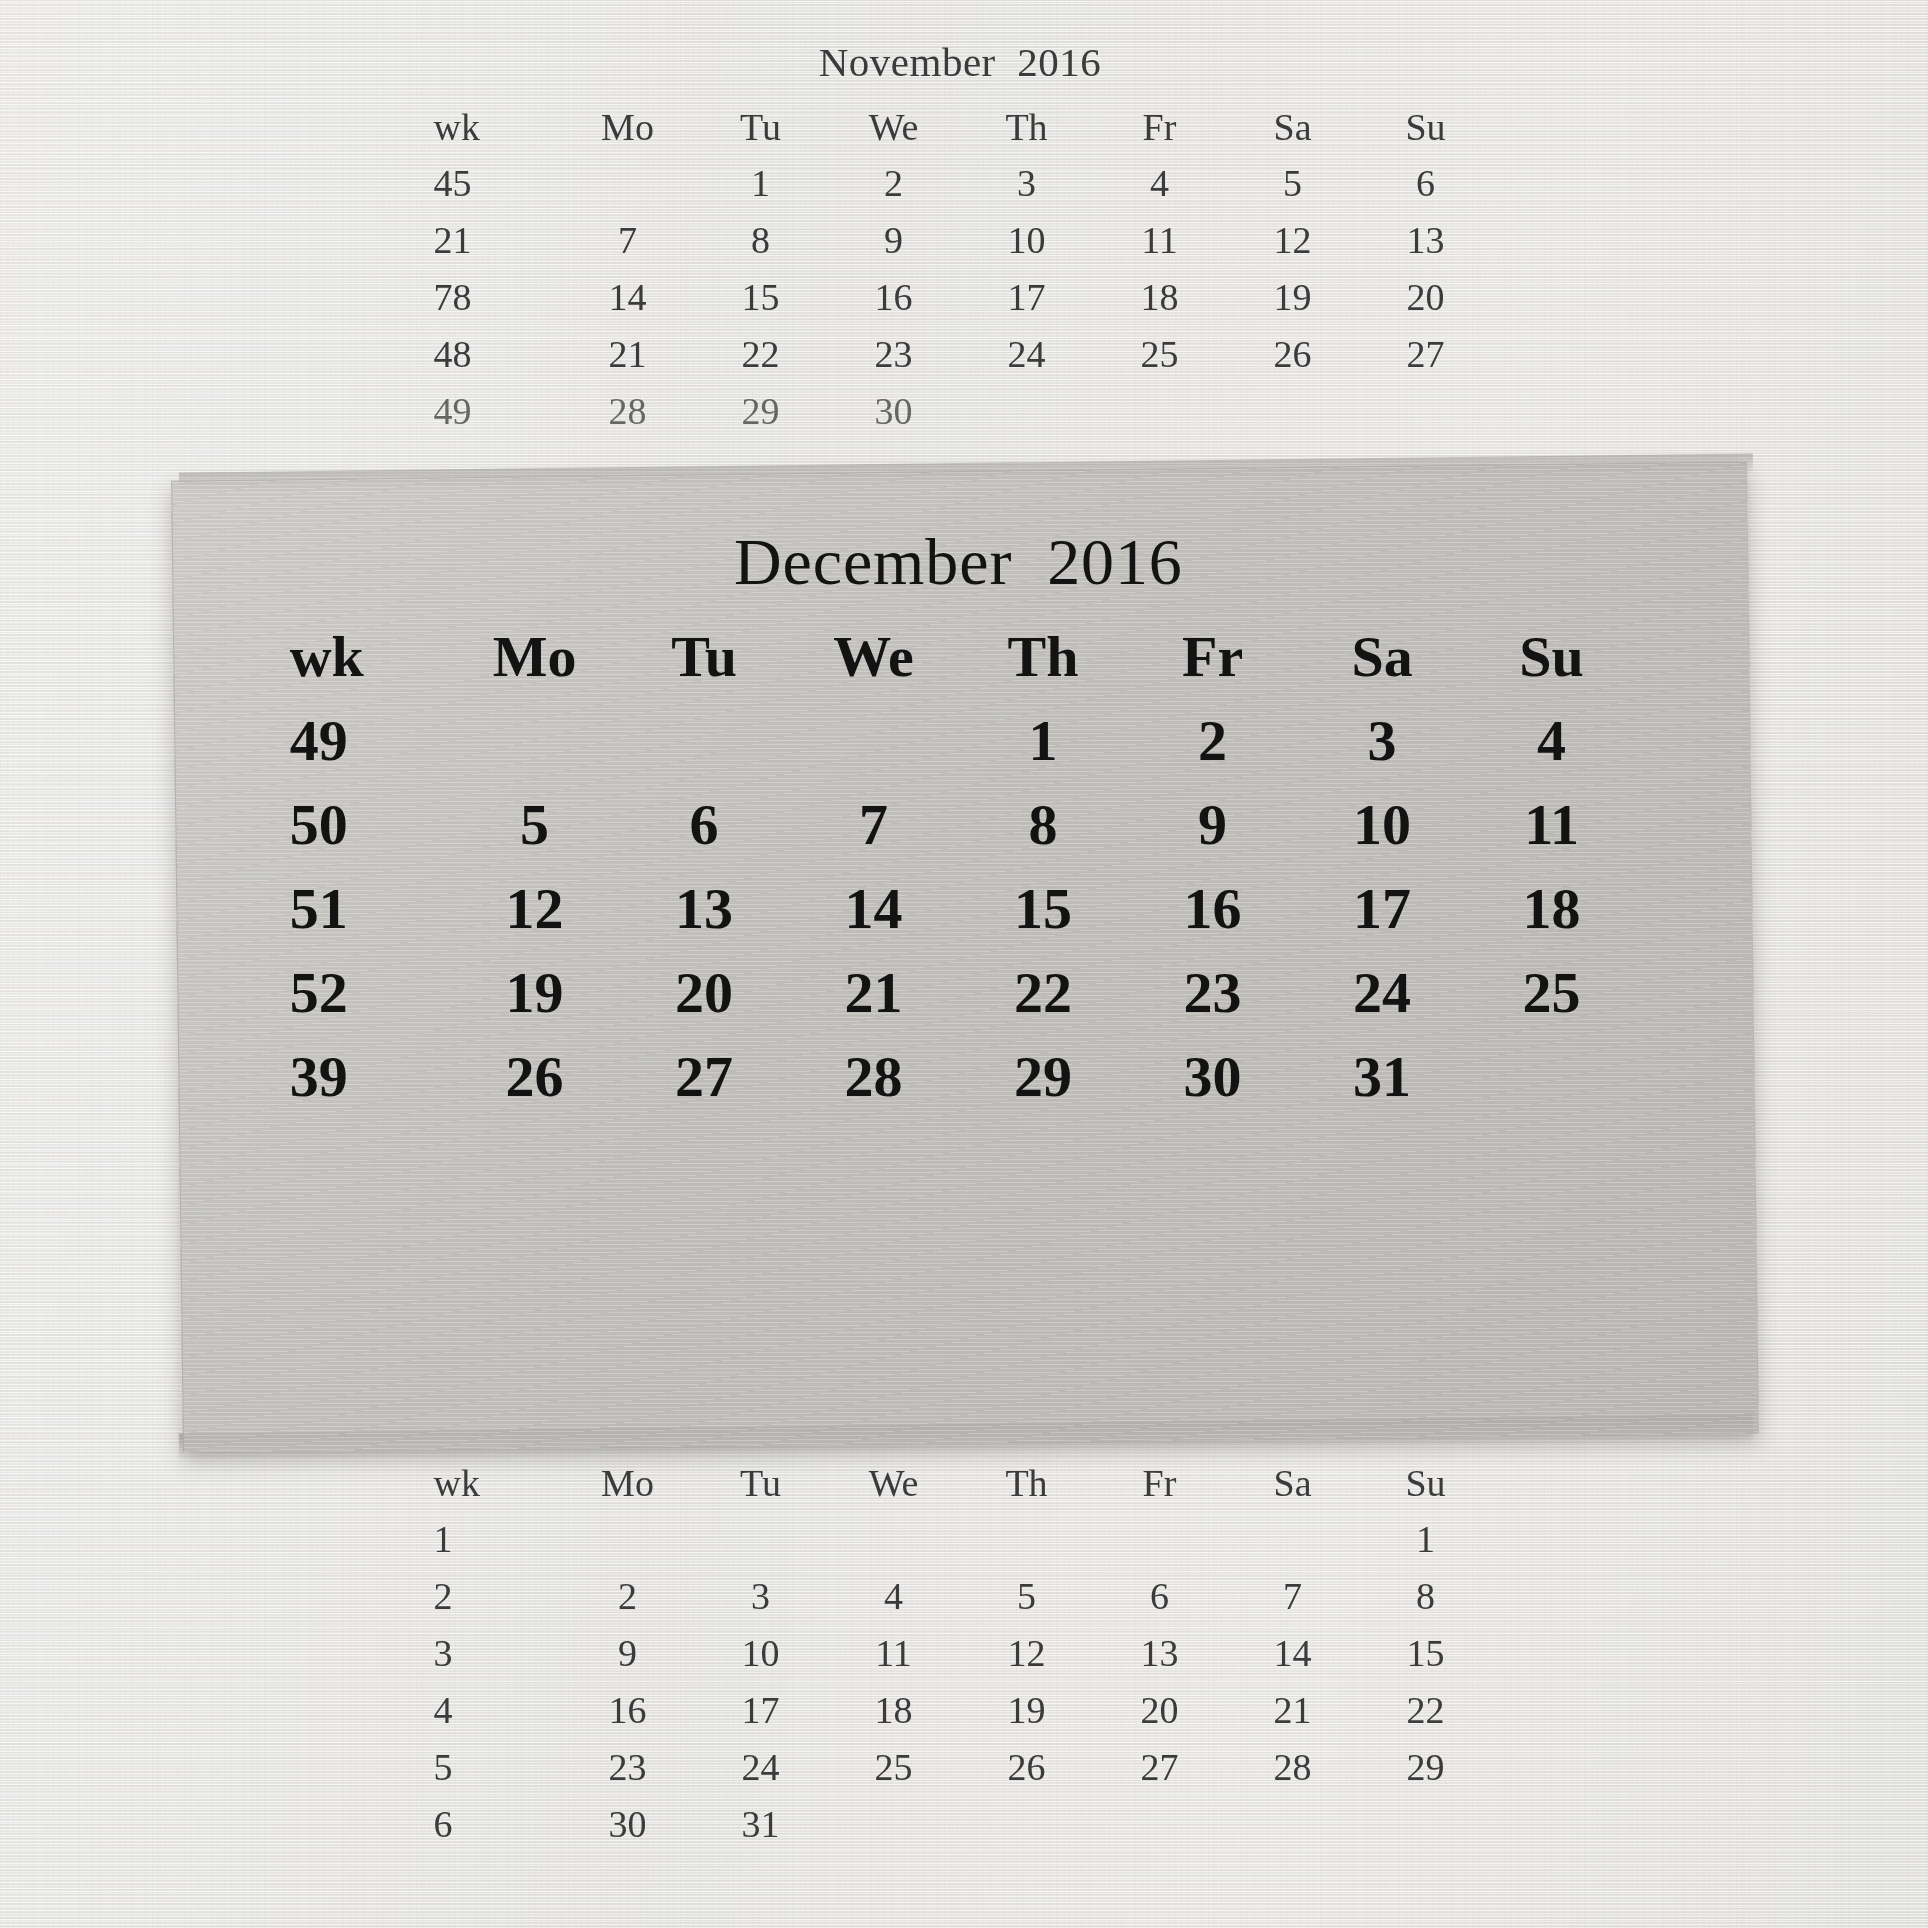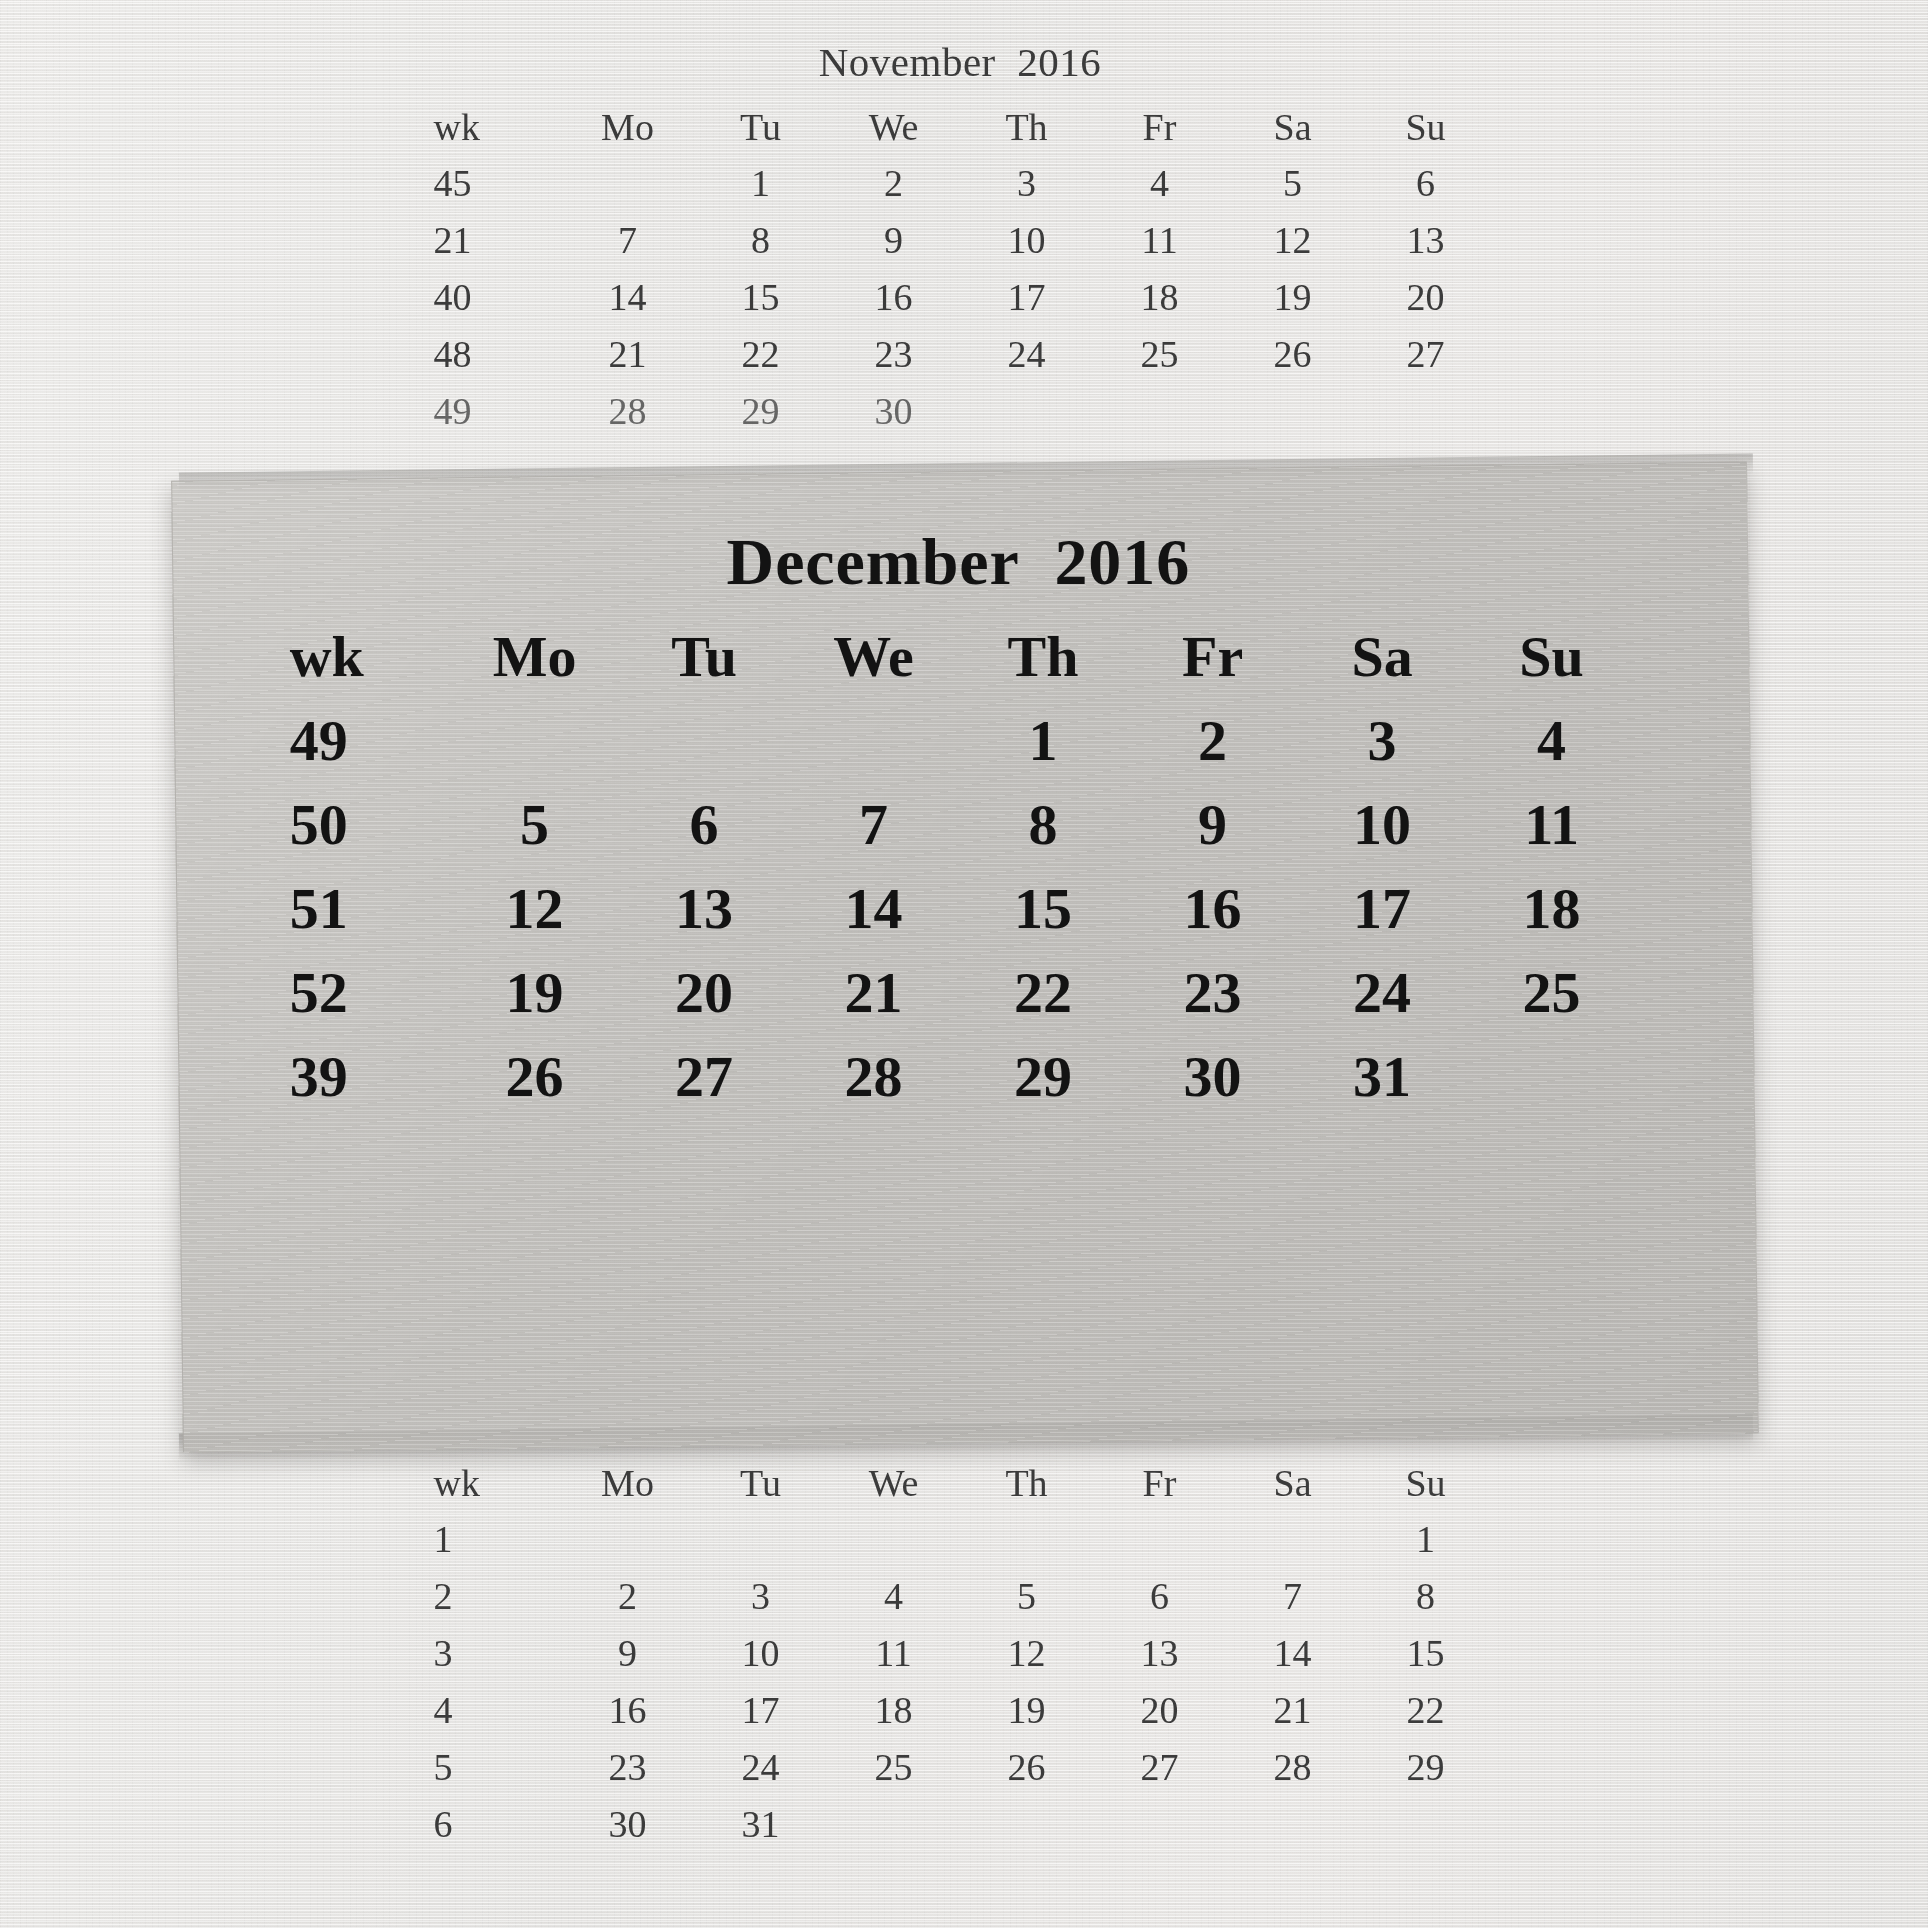--- a/index.html
+++ b/index.html
@@ -110,21 +110,21 @@
     left: 104px;
     top: 52px;
     width: 1356px;
     transform: rotate(0.7deg);
     color: #131313;
     font-weight: bold;
   }
   #calendar-december .month-title {
     text-align: center;
     font-size: 66px;
-    font-weight: bold;
+    font-weight: normal;
     margin-bottom: 15px;
     letter-spacing: 0.9px;
   }
   #calendar-december table {
     border-collapse: collapse;
     width: 100%;
   }
   #calendar-december th, #calendar-december td {
     width: 12.5%;
     text-align: center;
@@ -198,21 +198,21 @@
         <td class="wk-cell">21</td>
         <td>7</td>
         <td>8</td>
         <td>9</td>
         <td>10</td>
         <td>11</td>
         <td>12</td>
         <td>13</td>
       </tr>
       <tr>
-        <td class="wk-cell">40</td>
+        <td class="wk-cell">78</td>
         <td>14</td>
         <td>15</td>
         <td>16</td>
         <td>17</td>
         <td>18</td>
         <td>19</td>
         <td>20</td>
       </tr>
       <tr>
         <td class="wk-cell">48</td>

